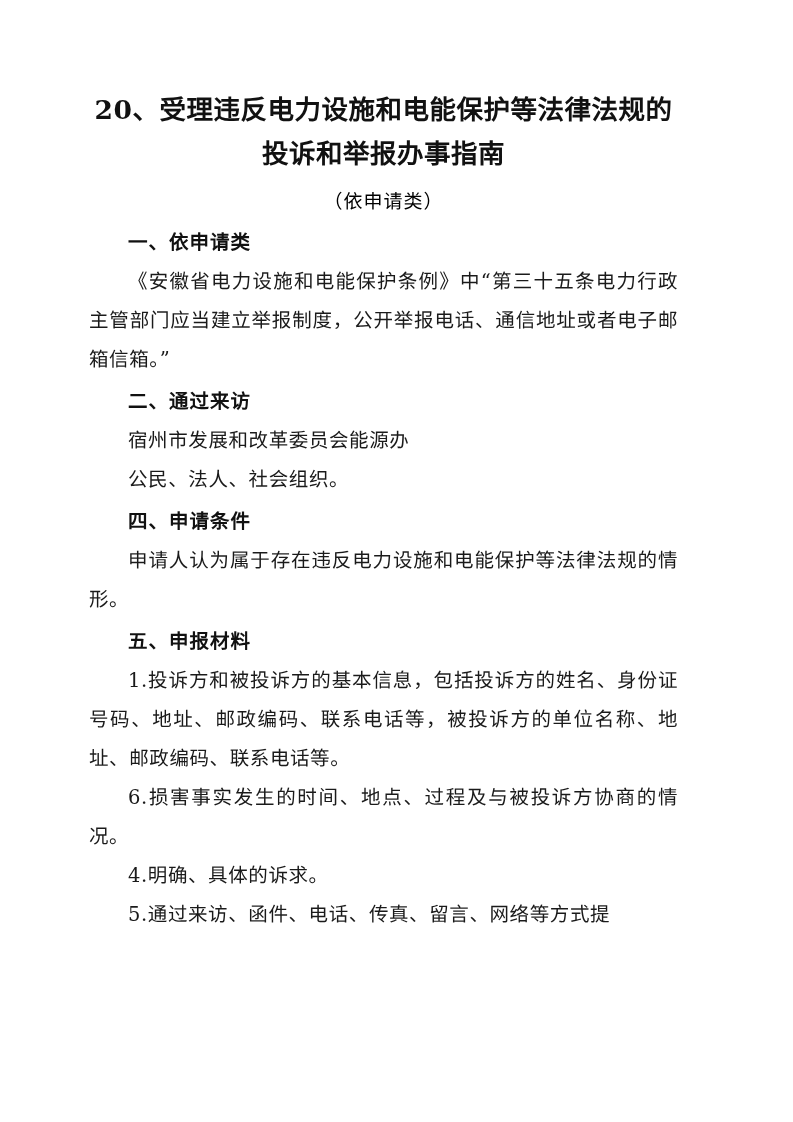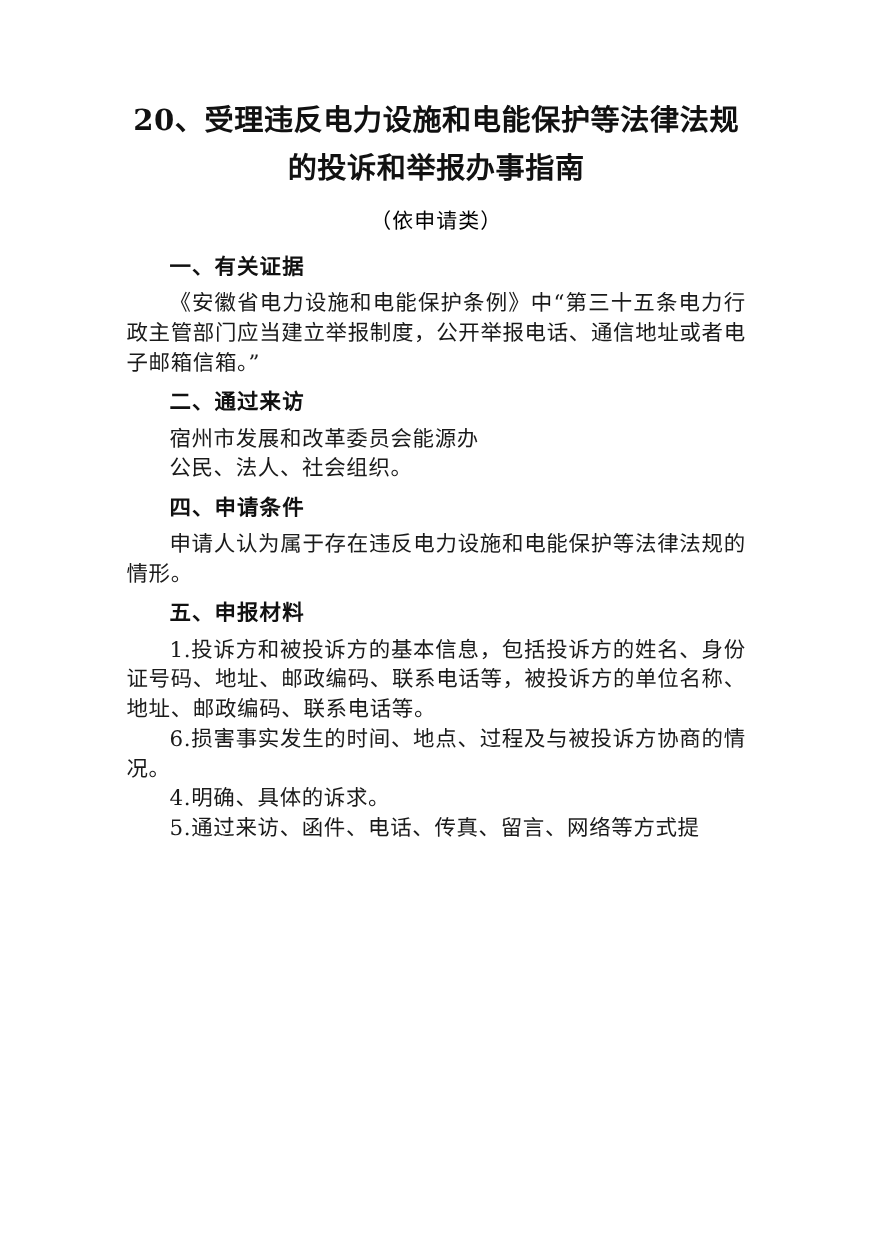--- a/index.html
+++ b/index.html
@@ -12,21 +12,21 @@
     height: 1122px;
     font-family: "DejaVu Serif", "Liberation Serif", serif;
     color: #1a1a1a;
     overflow: hidden;
   }
   .page {
     position: relative;
     width: 793px;
     height: 1122px;
     box-sizing: border-box;
-    padding: 88px 115px 0 115px;
+    padding: 88px 115px 0 89px;
   }
   .doc-title {
     font-family: "DejaVu Serif", "Liberation Serif", serif;
     font-weight: bold;
     font-size: 26.5px;
     line-height: 44px;
     text-align: center;
     letter-spacing: 0.5px;
     margin: 0 0 2px 0;
     color: #111;
@@ -43,39 +43,39 @@
     font-weight: bold;
     font-size: 19.5px;
     line-height: 38px;
     margin: 4px 0 0 0;
     text-indent: 39px;
     letter-spacing: 1px;
     color: #111;
   }
   .para {
     font-size: 19.5px;
-    line-height: 27px;
+    line-height: 39px;
     margin: 0;
     text-indent: 39px;
     letter-spacing: 0.6px;
     text-align: justify;
     text-justify: inter-ideograph;
     color: #1a1a1a;
   }
 </style>
 </head>
 <body>
 
 <div class="page">
 
   <h1 class="doc-title">20、受理违反电力设施和电能保护等法律法规的投诉和举报办事指南</h1>
 
   <div class="doc-subtitle">（依申请类）</div>
 
-  <h2 class="section-heading">一、有关证据</h2>
+  <h2 class="section-heading">一、依申请类</h2>
   <p class="para">《安徽省电力设施和电能保护条例》中“第三十五条电力行政主管部门应当建立举报制度，公开举报电话、通信地址或者电子邮箱信箱。”</p>
 
   <h2 class="section-heading">二、通过来访</h2>
   <p class="para">宿州市发展和改革委员会能源办</p>
 
   <p class="para">公民、法人、社会组织。</p>
 
   <h2 class="section-heading">四、申请条件</h2>
   <p class="para">申请人认为属于存在违反电力设施和电能保护等法律法规的情形。</p>
 

